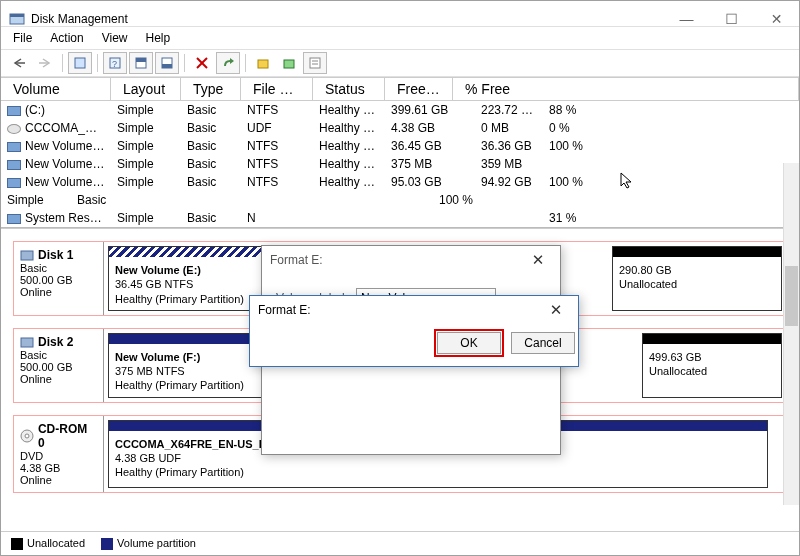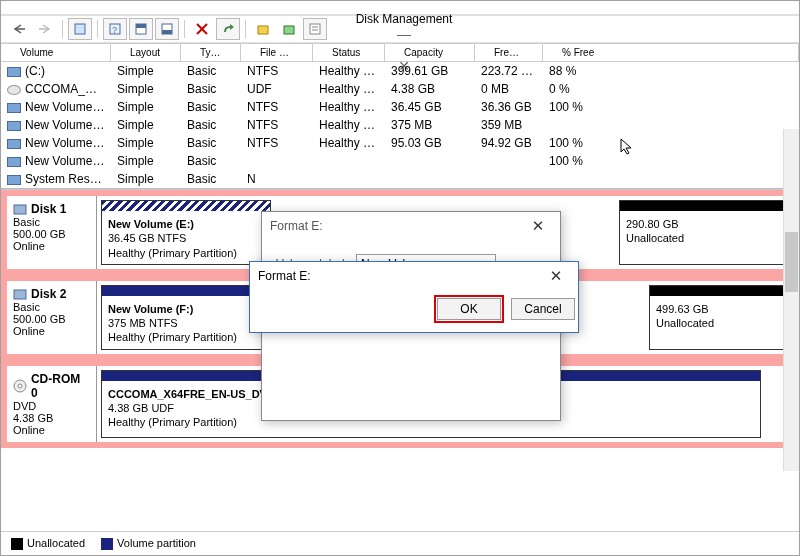--- a/index.html
+++ b/index.html
@@ -1,38 +1,38 @@
 <!DOCTYPE html>
 <html><head>
 <meta charset="utf-8">
 <style>
   * { box-sizing: border-box; font-family: "Segoe UI", Tahoma, sans-serif; }
   body { margin:0; background:#fff; font-size:12px; color:#000; }
   .window { width:800px; height:556px; border:1px solid #a0a0a0; position:relative; background:#fff; overflow:hidden; }
-  .titlebar { height:14px; display:flex; align-items:center; padding:11px 0 0 8px; border-bottom:1px solid #e0e0e0;flex-direction:column; }
+  .titlebar { height:26px; display:flex; align-items:center; padding:11px 0 0 8px; border-bottom:1px solid #e0e0e0; }
   .titlebar .title { flex:1; font-size:12px; }
   .titlebar .winbtn { width:45px; height:30px; display:flex; align-items:center; justify-content:center; color:#666; font-size:14px; }
   .titlebar .disk-icon { width:16px; height:16px; margin-right:6px; }
   .menubar { height:22px; display:flex; align-items:center; padding:0 4px; gap:2px; }
   .menubar .menu { padding:2px 8px; }
   .toolbar { height:28px; display:flex; align-items:center; padding:0 6px; gap:2px; border-top:1px solid #e0e0e0; border-bottom:1px solid #e0e0e0; }
   .toolbar .tbtn { width:24px; height:22px; display:flex; align-items:center; justify-content:center; border:1px solid transparent; }
   .toolbar .tbtn.framed { border:1px solid #bbb; background:#f6f6f6; }
   .toolbar .sep { width:1px; height:18px; background:#ccc; margin:0 3px; }
   .content { position:relative; height:calc(556px - 30px - 22px - 28px - 24px); }
   .grid { border-bottom:1px solid #bbb; }
   .grid .hdr { display:flex; background:#fff; border-top:1px solid #ccc; border-bottom:1px solid #ccc; }
-  .grid .hdr .col { padding:3px 19px; border-right:1px solid #ccc; font-size:10px; white-space:nowrap; overflow:hidden; text-overflow:ellipsis; }
+  .grid .hdr .col { padding:3px 12px; border-right:1px solid #ccc; font-size:14px; white-space:nowrap; overflow:hidden; text-overflow:ellipsis; }
   .grid .row { display:flex; }
   .grid .row .col { padding:2px 6px; font-size:12px; white-space:nowrap; overflow:hidden; text-overflow:ellipsis; }
   .c0{width:110px}.c1{width:70px}.c2{width:60px}.c3{width:72px}.c4{width:72px}.c5{width:90px}.c6{width:68px}.c7{flex:1}
   .vol-ico { display:inline-block; width:14px; height:10px; background:#7aa3d6; border:1px solid #4a6a9a; margin-right:4px; vertical-align:middle; }
   .vol-ico.cd { background:#e6e6e6; border-color:#999; border-radius:50%; }
   .disks { overflow:auto; height:280px; border-top:1px solid #ccc; }
-  .disk { display:flex; border:6px solid #fca5a5; margin:0; }
+  .disk { display:flex; border:1px solid #fca5a5; margin:12px; }
   .disk .label { width:90px; padding:6px; font-size:11px; border-right:1px solid #999; }
   .disk .label b { font-size:12px; display:flex; align-items:center; gap:4px; }
   .disk .parts { flex:1; display:flex; }
   .part { border:1px solid #333; margin:4px; padding:4px 6px; font-size:11px; position:relative; }
   .part .band { position:absolute; top:0; left:0; right:0; height:10px; background:#1a237e; }
   .part.hatched .band { background:repeating-linear-gradient(135deg,#1a237e 0,#1a237e 3px,#fff 3px,#fff 6px); }
   .part .txt { margin-top:12px; line-height:1.3; }
   .part.unalloc .band { background:#000; }
   .legend { position:absolute; bottom:0; left:0; right:0; height:24px; border-top:1px solid #ccc; display:flex; align-items:center; gap:16px; padding:0 10px; font-size:11px; }
   .sw { display:inline-block; width:12px; height:12px; vertical-align:middle; margin-right:4px; }
@@ -66,20 +66,26 @@
     <svg class="disk-icon" viewBox="0 0 16 16">
         <rect x="1" y="3" width="14" height="10" fill="#bcd4ee" stroke="#4a6a9a"></rect>
         <rect x="1" y="3" width="14" height="3" fill="#4a6a9a"></rect>
       </svg>
     <span class="title">Disk Management</span>
     <div class="winbtn">—</div>
     <div class="winbtn">☐</div>
     <div class="winbtn">✕</div>
   </div>
 
+  <div class="menubar">
+    <div class="menu">File</div>
+    <div class="menu">Action</div>
+    <div class="menu">View</div>
+    <div class="menu">Help</div>
+  </div>
 
   <div class="toolbar">
     <div class="tbtn">
         <svg width="16" height="12">
           <path d="M10 2 L4 6 L10 10" fill="none" stroke="#555" stroke-width="1.5"></path>
           <line x1="4" y1="6" x2="14" y2="6" stroke="#555" stroke-width="1.5"></line>
         </svg>
       </div>
     <div class="tbtn">
         <svg width="16" height="12">
@@ -146,21 +152,20 @@
 
   <div class="content">
 
     <div class="grid">
       <div class="hdr">
         <div class="col c0">Volume</div>
         <div class="col c1">Layout</div>
         <div class="col c2">Type</div>
         <div class="col c3">File System</div>
         <div class="col c4">Status</div>
-        <div class="col c5">Capacity</div>
         <div class="col c6">Free Spa...</div>
         <div class="col c7">% Free</div>
       </div>
       <div id="vol-rows">
           <div class="row">
             <div class="col c0"><span class="vol-ico"></span>(C:)</div>
             <div class="col c1">Simple</div>
             <div class="col c2">Basic</div>
             <div class="col c3">NTFS</div>
             <div class="col c4">Healthy (B...</div>
@@ -201,37 +206,37 @@
             <div class="col c0"><span class="vol-ico"></span>New Volume (H:)</div>
             <div class="col c1">Simple</div>
             <div class="col c2">Basic</div>
             <div class="col c3">NTFS</div>
             <div class="col c4">Healthy (P...</div>
             <div class="col c5">95.03 GB</div>
             <div class="col c6">94.92 GB</div>
             <div class="col c7">100 %</div>
           </div>
           <div class="row">
-            <div class="col c0"><span class="vol-ico"></span>New Volume (I:)</div>
             <div class="col c1">Simple</div>
             <div class="col c2">Basic</div>
             <div class="col c3"></div>
             <div class="col c4"></div>
             <div class="col c5"></div>
             <div class="col c6"></div>
             <div class="col c7">100 %</div>
           </div>
           <div class="row">
             <div class="col c0"><span class="vol-ico"></span>System Reserved</div>
             <div class="col c1">Simple</div>
             <div class="col c2">Basic</div>
             <div class="col c3">N</div>
             <div class="col c4"></div>
             <div class="col c5"></div>
             <div class="col c6"></div>
+            <div class="col c7">31 %</div>
           </div>
         </div>
     </div>
 
     <div class="disks" id="disk-list">
         <div class="disk">
           <div class="label"><b><svg width="14" height="14">
                 <rect x="1" y="3" width="12" height="9" fill="#9db6d6" stroke="#4a6a9a"></rect>
               </svg>Disk 1</b>Basic<br>500.00 GB<br>Online</div>
           <div class="parts">

